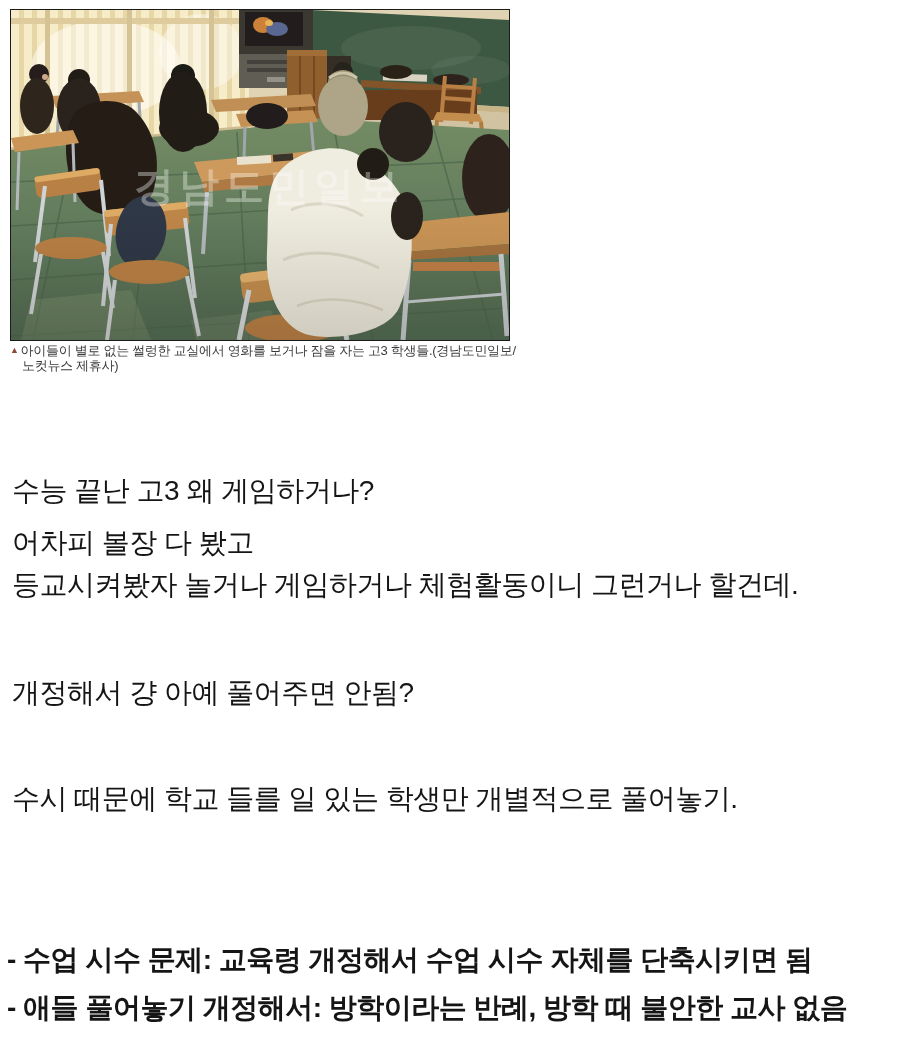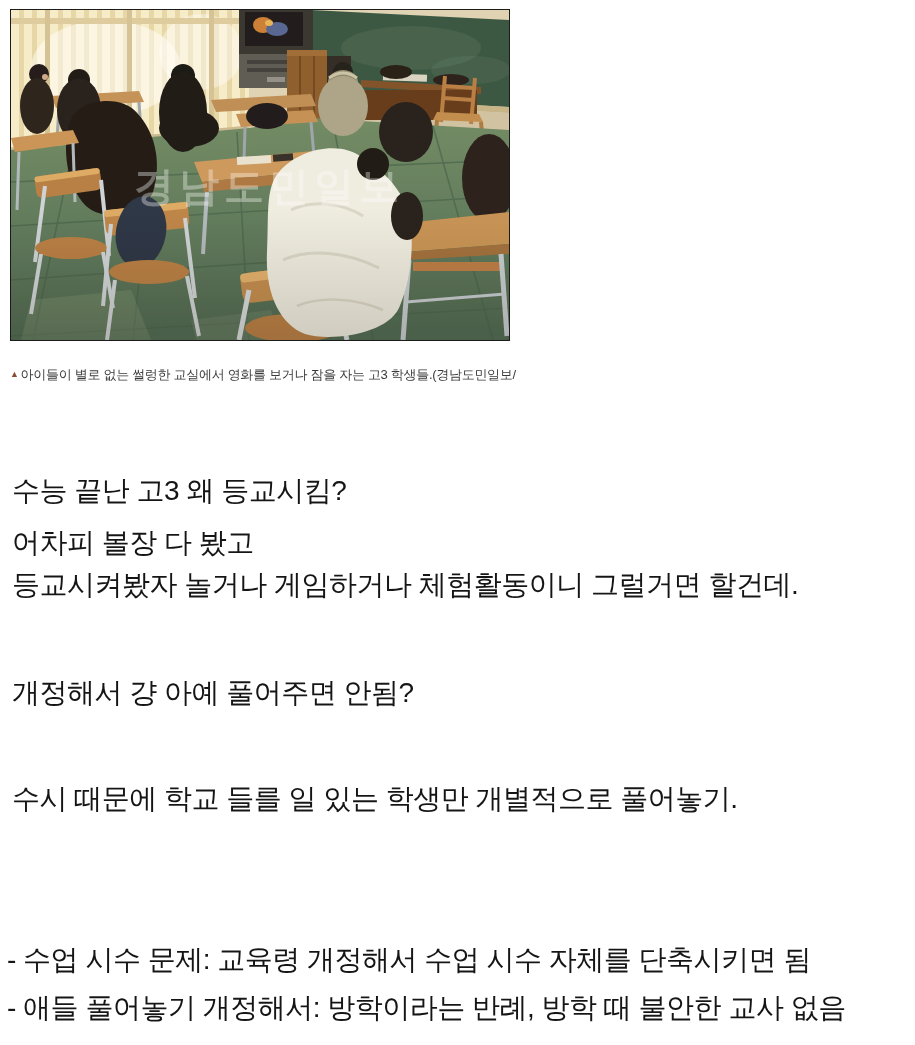--- a/index.html
+++ b/index.html
@@ -9,31 +9,31 @@
   }
   .photo-frame{
     position:absolute;left:10px;top:9px;width:500px;height:332px;
     border:1px solid #1b1b1b;box-sizing:border-box;background:#d8cdb0;overflow:hidden;
   }
   .photo-frame svg{display:block;width:498px;height:330px;}
   .photo-caption{
     position:absolute;left:10px;top:343px;width:560px;
     font-size:13px;line-height:15px;color:#3a3a3a;letter-spacing:-0.3px;
   }
-  .photo-caption .cap-row{white-space:nowrap;margin-top:24px;}
+  .photo-caption .cap-row{white-space:nowrap;}
   .photo-caption .cap-indent{padding-left:12px;}
   .cap-marker{
     color:#8a4a33;font-size:9px;vertical-align:2px;padding-right:2px;
   }
   .post-line{
     position:absolute;left:12px;width:900px;
     font-size:28px;line-height:34px;color:#151515;letter-spacing:-0.5px;
     white-space:nowrap;
   }
-  .post-line.bullet{left:7px;}
+  .post-line.bullet{left:7px;font-weight:bold;}
 </style>
 </head>
 <body>
 
 <div class="photo-frame">
 <svg viewBox="0 0 498 330" xmlns="http://www.w3.org/2000/svg">
   <defs>
     <pattern id="blinds" width="13" height="12" patternUnits="userSpaceOnUse">
       <rect width="13" height="12" fill="#f6ecc8"></rect>
       <rect x="8" width="5" height="12" fill="#e7d6a4"></rect>
@@ -234,23 +234,26 @@
     <rect x="0" y="0" width="498" height="330" fill="#ffedc8" opacity="0.06"></rect>
     <rect x="0" y="0" width="498" height="330" fill="url(#vign)"></rect>
   </g>
 </svg>
 </div>
 
 <div class="photo-caption">
   <div class="cap-row">
     <span class="cap-marker">▲</span><span>아이들이 별로 없는 썰렁한 교실에서 영화를 보거나 잠을 자는 고3 학생들.(경남도민일보/</span>
   </div>
+  <div class="cap-row cap-indent">
+    <span>노컷뉴스 제휴사)</span>
+  </div>
 </div>
 
 <div>
-  <div class="post-line" style="top:474px">수능 끝난 고3 왜 등교시킴?</div>
+  <div class="post-line" style="top:474px">수능 끝난 고3 왜 게임하거나?</div>
   <div class="post-line" style="top:526px">어차피 볼장 다 봤고</div>
-  <div class="post-line" style="top:568px">등교시켜봤자 놀거나 게임하거나 체험활동이니 그럴거면 할건데.</div>
+  <div class="post-line" style="top:568px">등교시켜봤자 놀거나 게임하거나 체험활동이니 그런거나 할건데.</div>
   <div class="post-line" style="top:676px">개정해서 걍 아예 풀어주면 안됨?</div>
   <div class="post-line" style="top:782px">수시 때문에 학교 들를 일 있는 학생만 개별적으로 풀어놓기.</div>
   <div class="post-line bullet" style="top:943px">- 수업 시수 문제: 교육령 개정해서 수업 시수 자체를 단축시키면 됨</div>
   <div class="post-line bullet" style="top:991px">- 애들 풀어놓기 개정해서: 방학이라는 반례, 방학 때 불안한 교사 없음</div>
 </div>
 
 </body></html>

